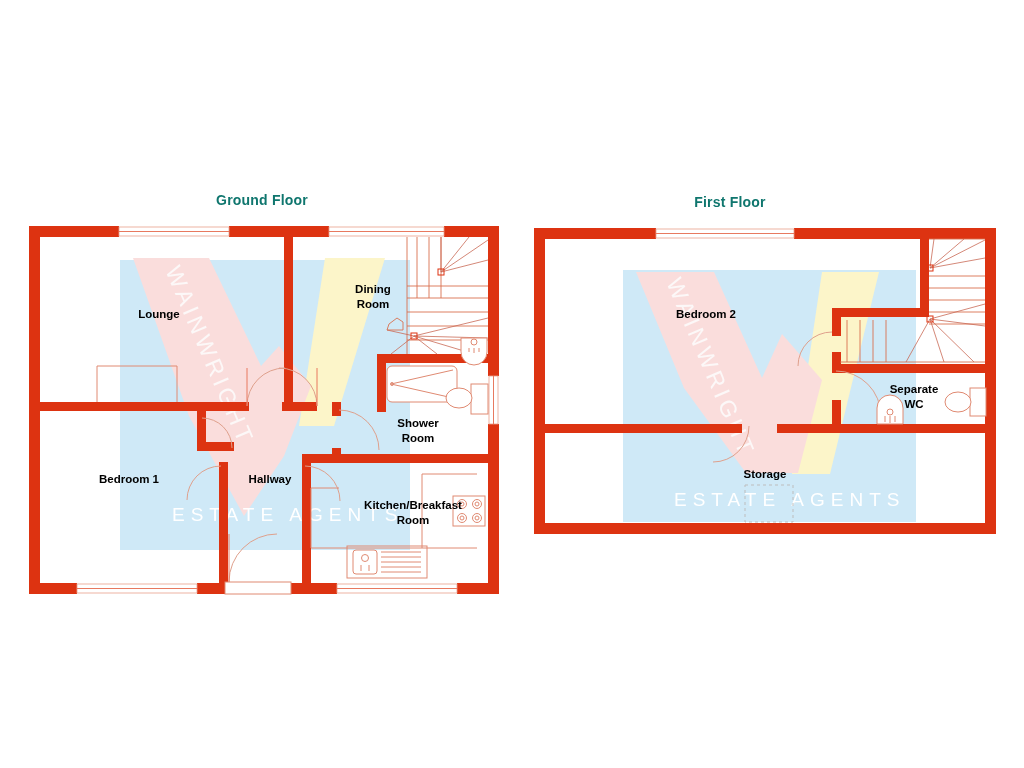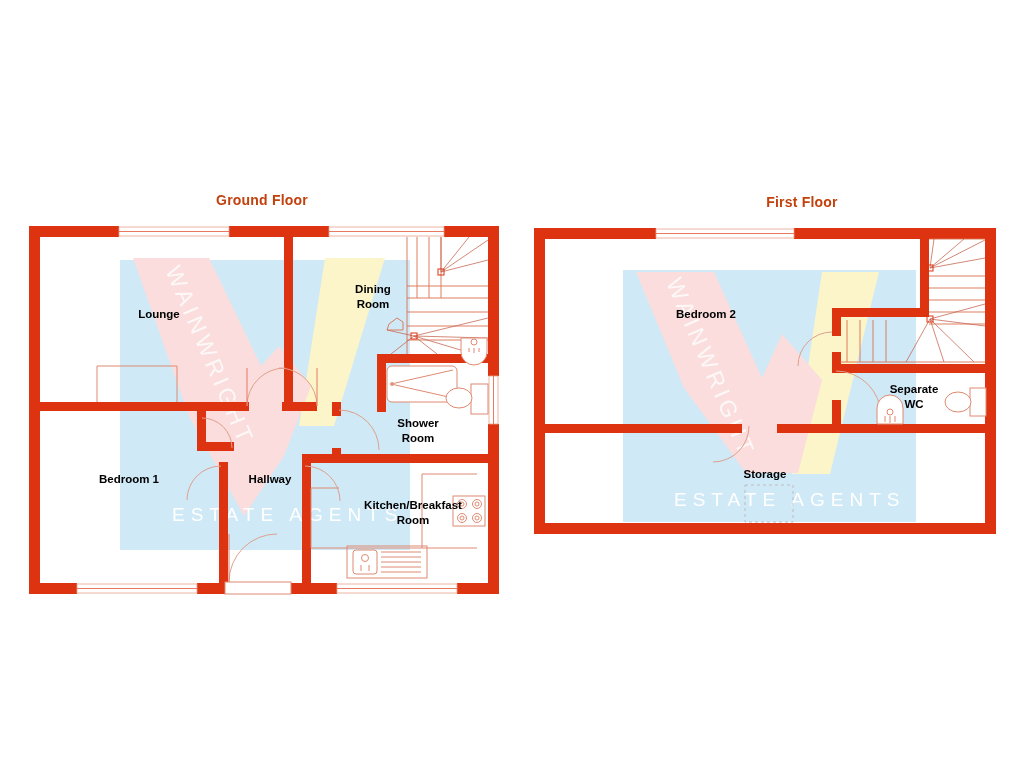--- a/index.html
+++ b/index.html
@@ -1,25 +1,25 @@
 <!DOCTYPE html>
 <html><head>
 <meta charset="utf-8">
 <style>
   html,body{margin:0;padding:0;background:#ffffff;}
   body{
     width:1024px;height:768px;position:relative;overflow:hidden;
     font-family:"Liberation Sans", sans-serif;
   }
   .floor-title{
-    position:absolute;font-size:14px;font-weight:bold;color:#c2410c;
+    position:absolute;font-size:14px;font-weight:bold;color:#0f766e;
     text-align:center;letter-spacing:.2px;white-space:nowrap;
   }
   #gf-title{left:160px;top:192px;width:204px;}
-  #ff-title{left:700px;top:194px;width:204px;}
+  #ff-title{left:628px;top:194px;width:204px;}
 
   .plan{position:absolute;}
   #ground-plan{left:29px;top:226px;width:470px;height:368px;}
   #first-plan{left:534px;top:228px;width:462px;height:306px;}
 
   svg{display:block;overflow:visible;}
   .wall{fill:#DD3311;}
   .thinline{fill:none;stroke:#E8795F;stroke-width:1;}
   .thinline2{fill:none;stroke:#D9714F;stroke-width:.9;}
   .fixture{fill:none;stroke:#E08A72;stroke-width:1;}

